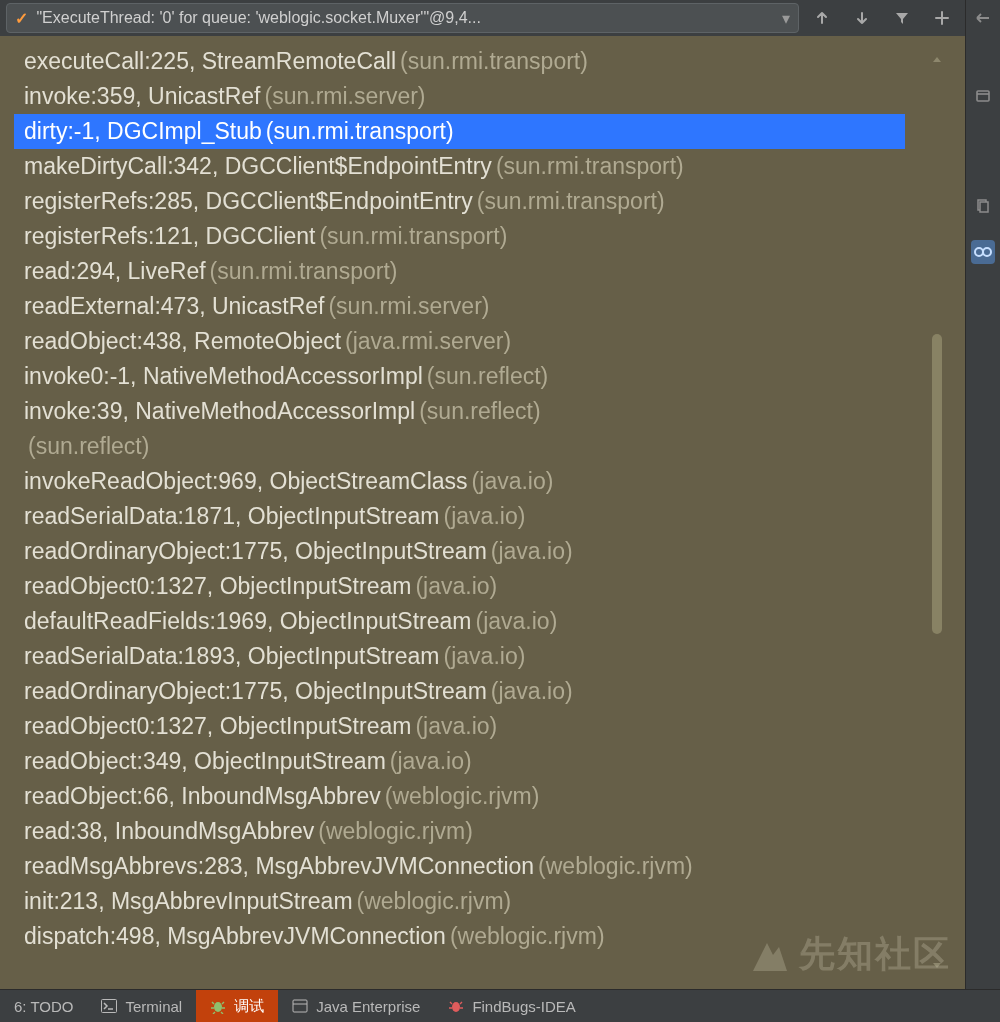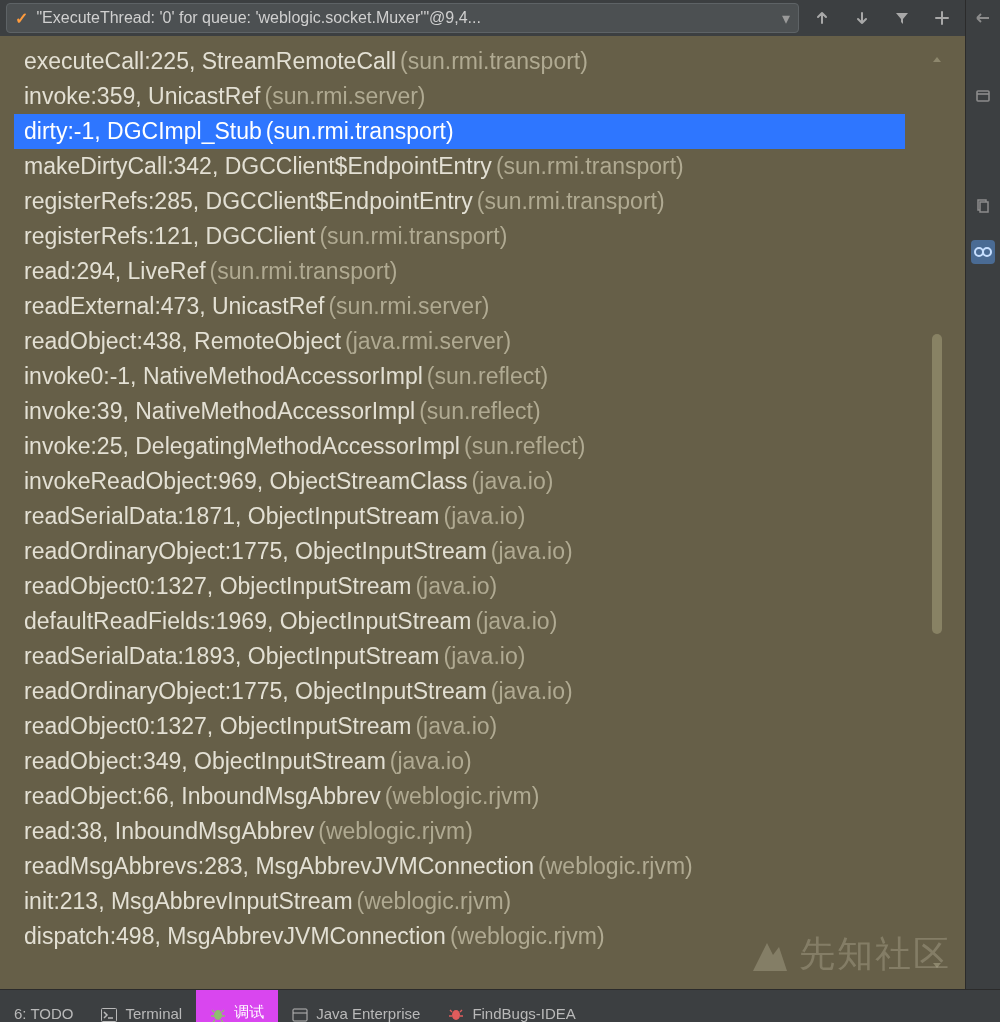--- a/index.html
+++ b/index.html
@@ -24,27 +24,27 @@
   .frame-row .pkg{color:#b0aa92;margin-left:4px;}
   .frame-row.selected{background:#2e76ff;}
   .frame-row.selected, .frame-row.selected .pkg{color:#ffffff;}
   
   .frames-scroll{position:absolute;right:0;top:0;bottom:0;width:56px;display:flex;flex-direction:column;align-items:center;}
   .fs-arrow{width:100%;height:48px;display:flex;align-items:center;justify-content:center;color:#8d876d;}
   .fs-track{flex:1;width:14px;background:transparent;position:relative;}
   .fs-thumb{position:absolute;left:2px;right:2px;top:250px;height:300px;background:#888264;border-radius:5px;}
   
   .bottom-bar{height:32px;background:#3c3f41;border-top:1px solid #2b2b2b;display:flex;align-items:stretch;font-size:15px;}
-  .bb-item{display:flex;align-items:flex-end;padding:0 14px;gap:8px;color:#b9b9b9;cursor:pointer;}
+  .bb-item{display:flex;align-items:center;padding:0 14px;gap:8px;color:#b9b9b9;cursor:pointer;}
   .bb-item .ic{display:inline-flex;align-items:center;justify-content:center;}
-  .bb-item.active{background:#d946ef;color:#ffffff;}
+  .bb-item.active{background:#c2410c;color:#ffffff;}
   .bb-item.debug .bug{color:#8fbf6d;}
   .bb-item.findbugs .bug{color:#e05c5c;}
   
-  .watermark{position:absolute;right:14px;bottom:10px;font-size:36px;color:rgba(190,184,160,0.35);font-weight:400;letter-spacing:2px;pointer-events:none;display:flex;align-items:center;gap:10px;}
+  .watermark{position:absolute;right:14px;bottom:10px;font-size:36px;color:rgba(190,184,160,0.35);font-weight:700;letter-spacing:2px;pointer-events:none;display:flex;align-items:center;gap:10px;}
   .watermark svg{opacity:0.35;}
 </style>
 </head>
 <body>
 
 <div class="root">
   <div class="main-row">
     <div class="central">
 
       <div class="toolbar">
@@ -115,21 +115,20 @@
             </div>
             <div class="frame-row">
               <span>invoke0:-1, NativeMethodAccessorImpl</span>
               <span class="pkg"> (sun.reflect)</span>
             </div>
             <div class="frame-row">
               <span>invoke:39, NativeMethodAccessorImpl</span>
               <span class="pkg"> (sun.reflect)</span>
             </div>
             <div class="frame-row">
-              <span>invoke:25, DelegatingMethodAccessorImpl</span>
               <span class="pkg"> (sun.reflect)</span>
             </div>
             <div class="frame-row">
               <span>invokeReadObject:969, ObjectStreamClass</span>
               <span class="pkg"> (java.io)</span>
             </div>
             <div class="frame-row">
               <span>readSerialData:1871, ObjectInputStream</span>
               <span class="pkg"> (java.io)</span>
             </div>

